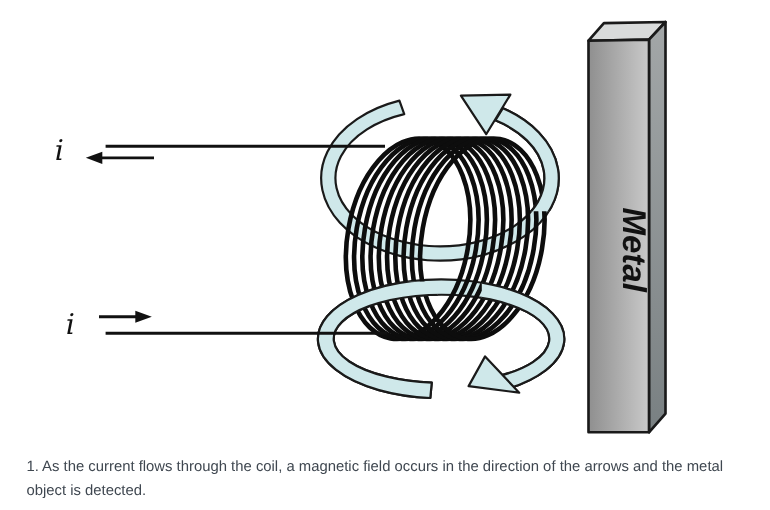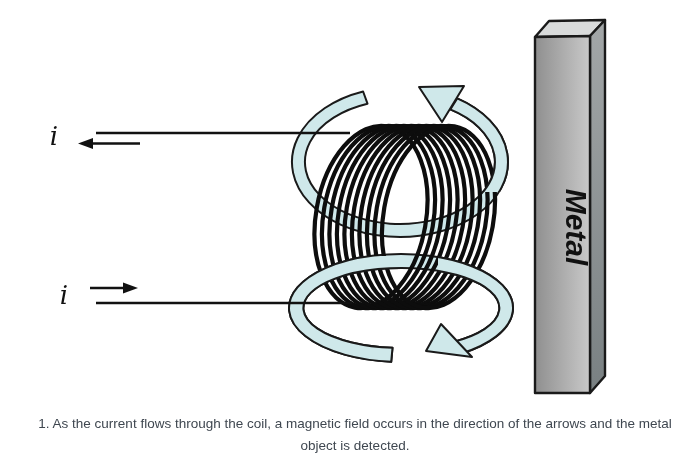--- a/index.html
+++ b/index.html
@@ -17,21 +17,21 @@
     width: 700px; height: 405px;
   }
   .caption {
     position: absolute;
     left: 24px;
     right: 14px;
     top: 413px;
     font-size: 13.5px;
     line-height: 1.65;
     color: #3f4750;
-    text-align: center;
+    text-align: left;
   }
   svg { display: block; }
 </style>
 </head>
 <body>
 
 <div class="page">
   <div class="diagram-wrap">
     <svg width="700" height="405" viewBox="0 0 700 405" xmlns="http://www.w3.org/2000/svg">
       <defs>

